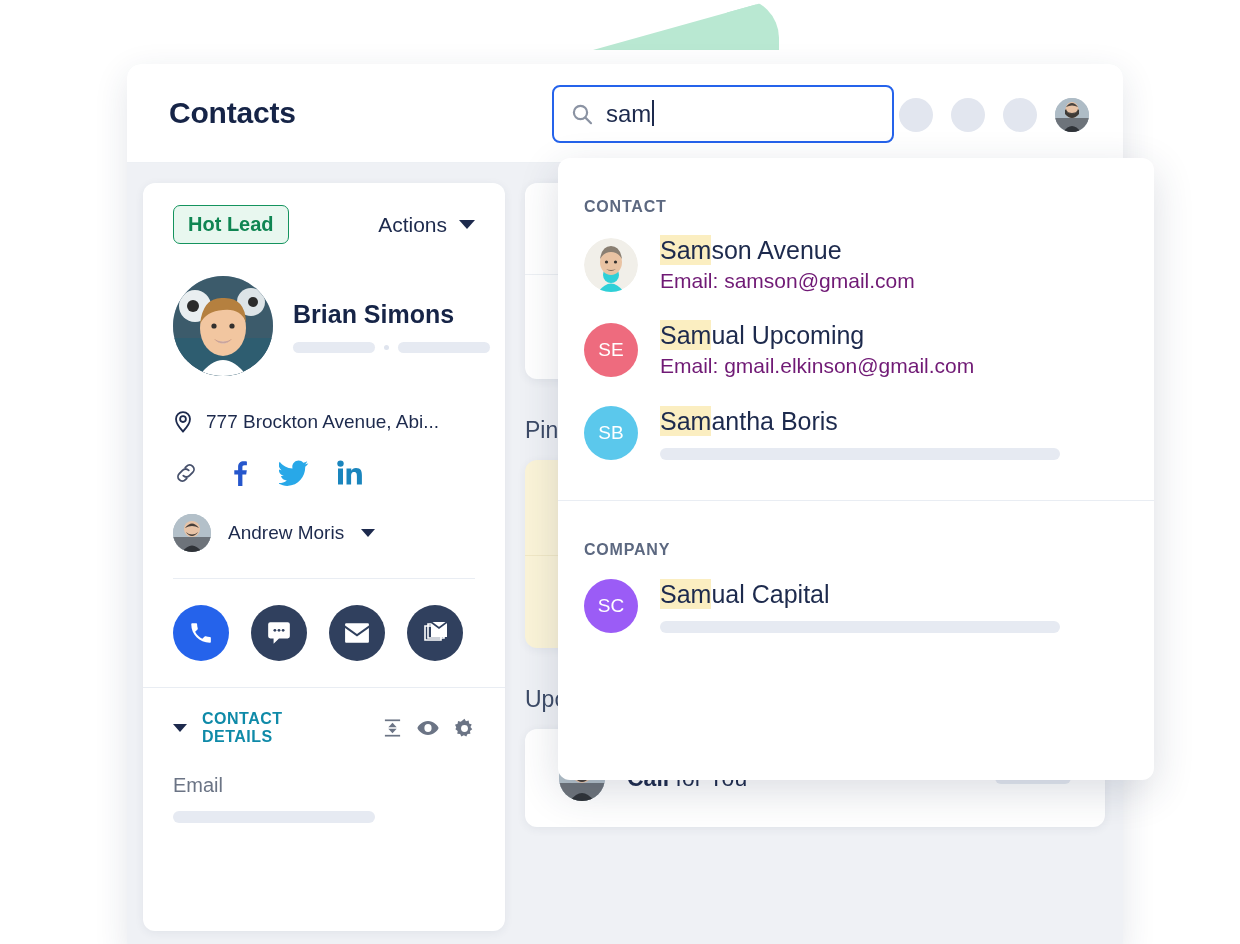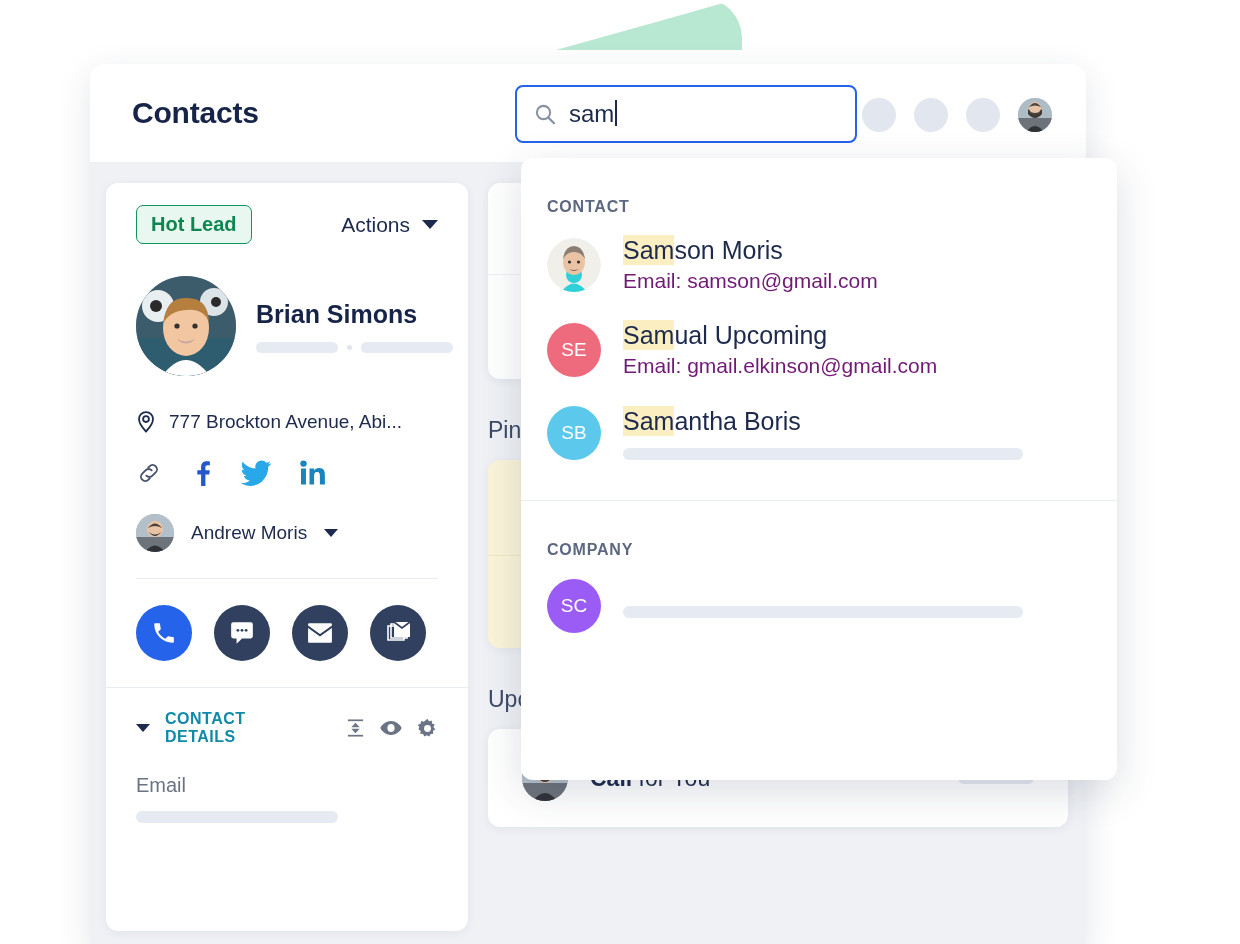--- a/index.html
+++ b/index.html
@@ -2,21 +2,21 @@
 <html><head>
 <meta charset="utf-8">
 <style>
   * { box-sizing: border-box; margin: 0; padding: 0; }
   html, body {
     width: 1240px; height: 944px;
     background: #ffffff;
     font-family: "Liberation Sans", sans-serif;
     overflow: hidden;
   }
-  .stage { position: relative; width: 988px; height: 944px; background:#fff; }
+  .stage { position: relative; width: 988px; height: 944px; background:#fff;margin-left:37px; }
 
   
   .deco-mint {
     position: absolute; left: 556px; top: -2px; width: 186px; height: 52px;
     background: #b9e8d2;
     clip-path: polygon(0% 100%, 100% 0%, 100% 100%);
     border-top-right-radius: 40px;
   }
   .deco-mint::after{
     content:""; position:absolute; right:0; top:0; width:52px; height:52px;
@@ -360,21 +360,21 @@
             <path d="M14 54 q13 -17 26 0 z" fill="#2fd0d8"></path>
             <circle cx="27" cy="37" r="8" fill="#2fd0d8"></circle>
             <ellipse cx="27" cy="24" rx="11" ry="13" fill="#e9c3a3"></ellipse>
             <path d="M16 21 q2 -13 11 -13 q9 0 11 13 q-4 -7 -11 -7 q-7 0 -11 7 z" fill="#8a7f72"></path>
             <circle cx="22.5" cy="24" r="1.6" fill="#33302e"></circle>
             <circle cx="31.5" cy="24" r="1.6" fill="#33302e"></circle>
             <path d="M22 31 q5 4 10 0 q-5 2 -10 0 z" fill="#7a6a5c"></path>
           </svg>
         </span>
         <span>
-          <span class="dd-name"><mark>Sam</mark><span>son Moris</span></span>
+          <span class="dd-name"><mark>Sam</mark><span>son Avenue</span></span>
           <div class="dd-sub">Email: samson@gmail.com</div>
         </span>
       </div>
 
       <div class="dd-item">
         <span class="dd-av" style="background:#ee6b7e">
             <span>SE</span>
           </span>
         <span>
           <span class="dd-name"><mark>Sam</mark><span>ual Upcoming</span></span>
@@ -395,19 +395,20 @@
       <div class="dd-sep"></div>
     </div>
 
     <div>
       <div class="dd-group-label">COMPANY</div>
       <div class="dd-item">
         <span class="dd-av" style="background:#9b5cf6">
             <span>SC</span>
           </span>
         <span>
+          <span class="dd-name"><mark>Sam</mark><span>ual Capital</span></span>
           <div class="dd-sub-skel"></div>
         </span>
       </div>
     </div>
   </div>
 
 </div>
 
 </body></html>

